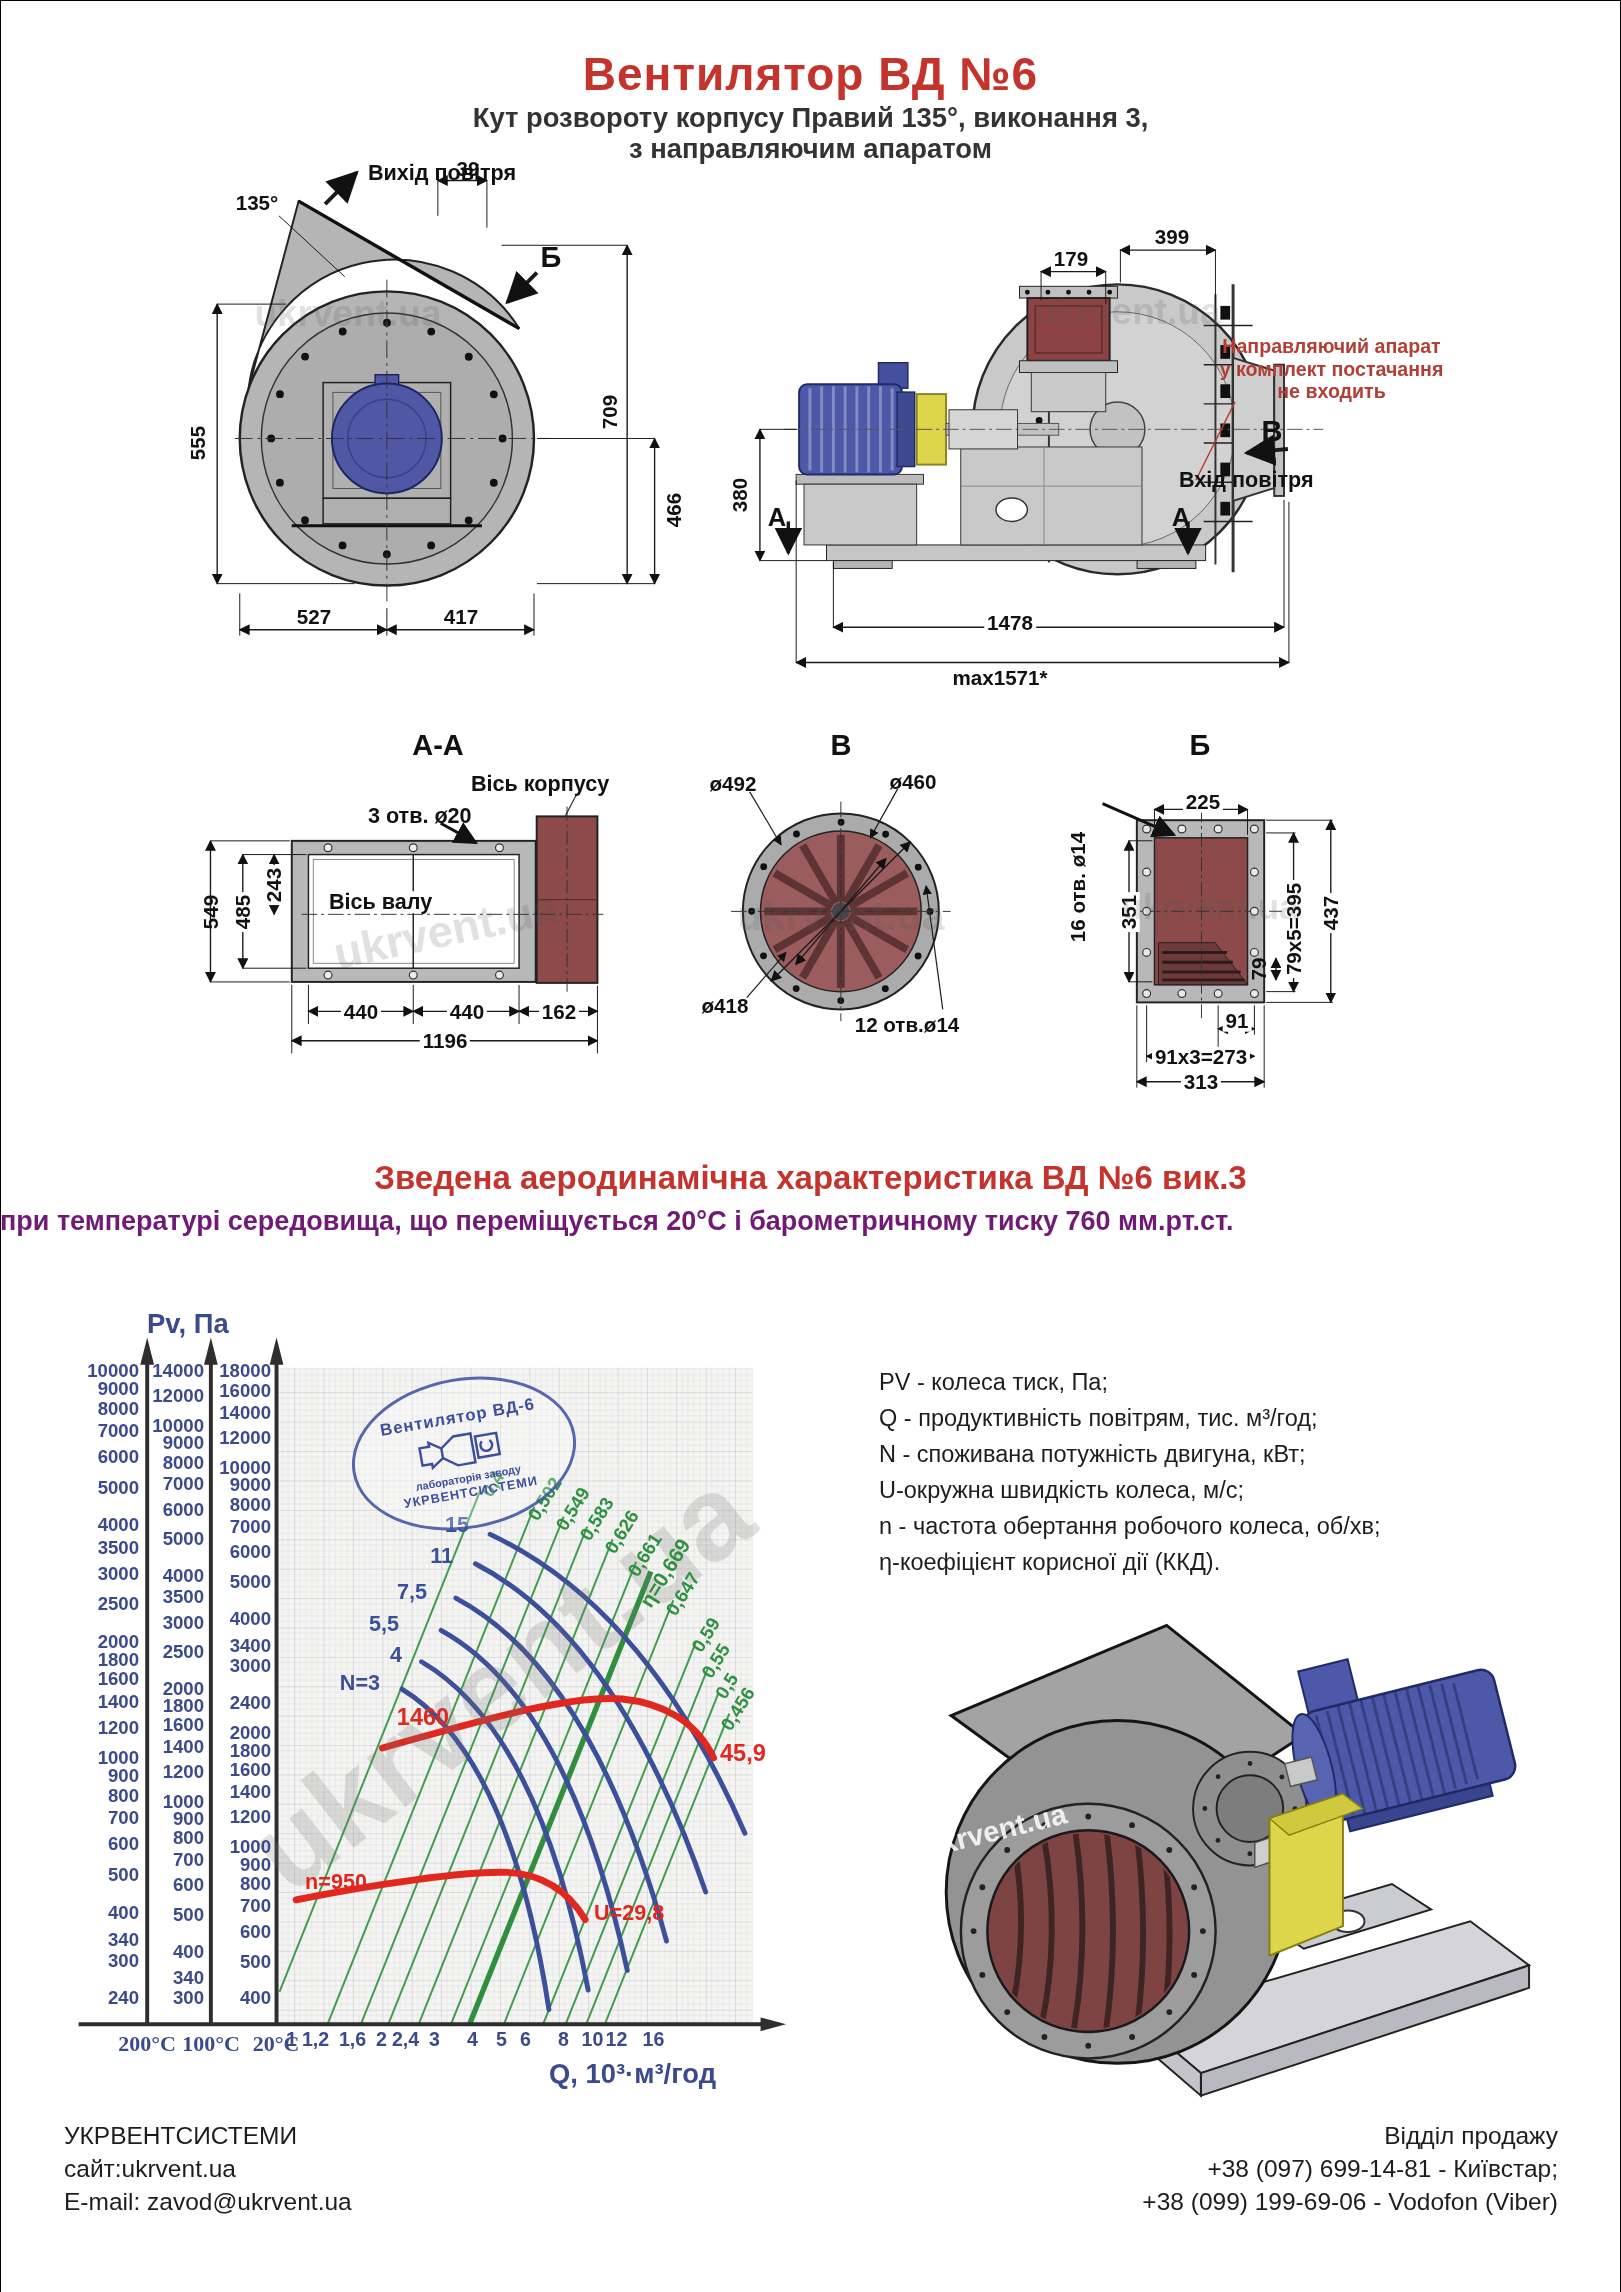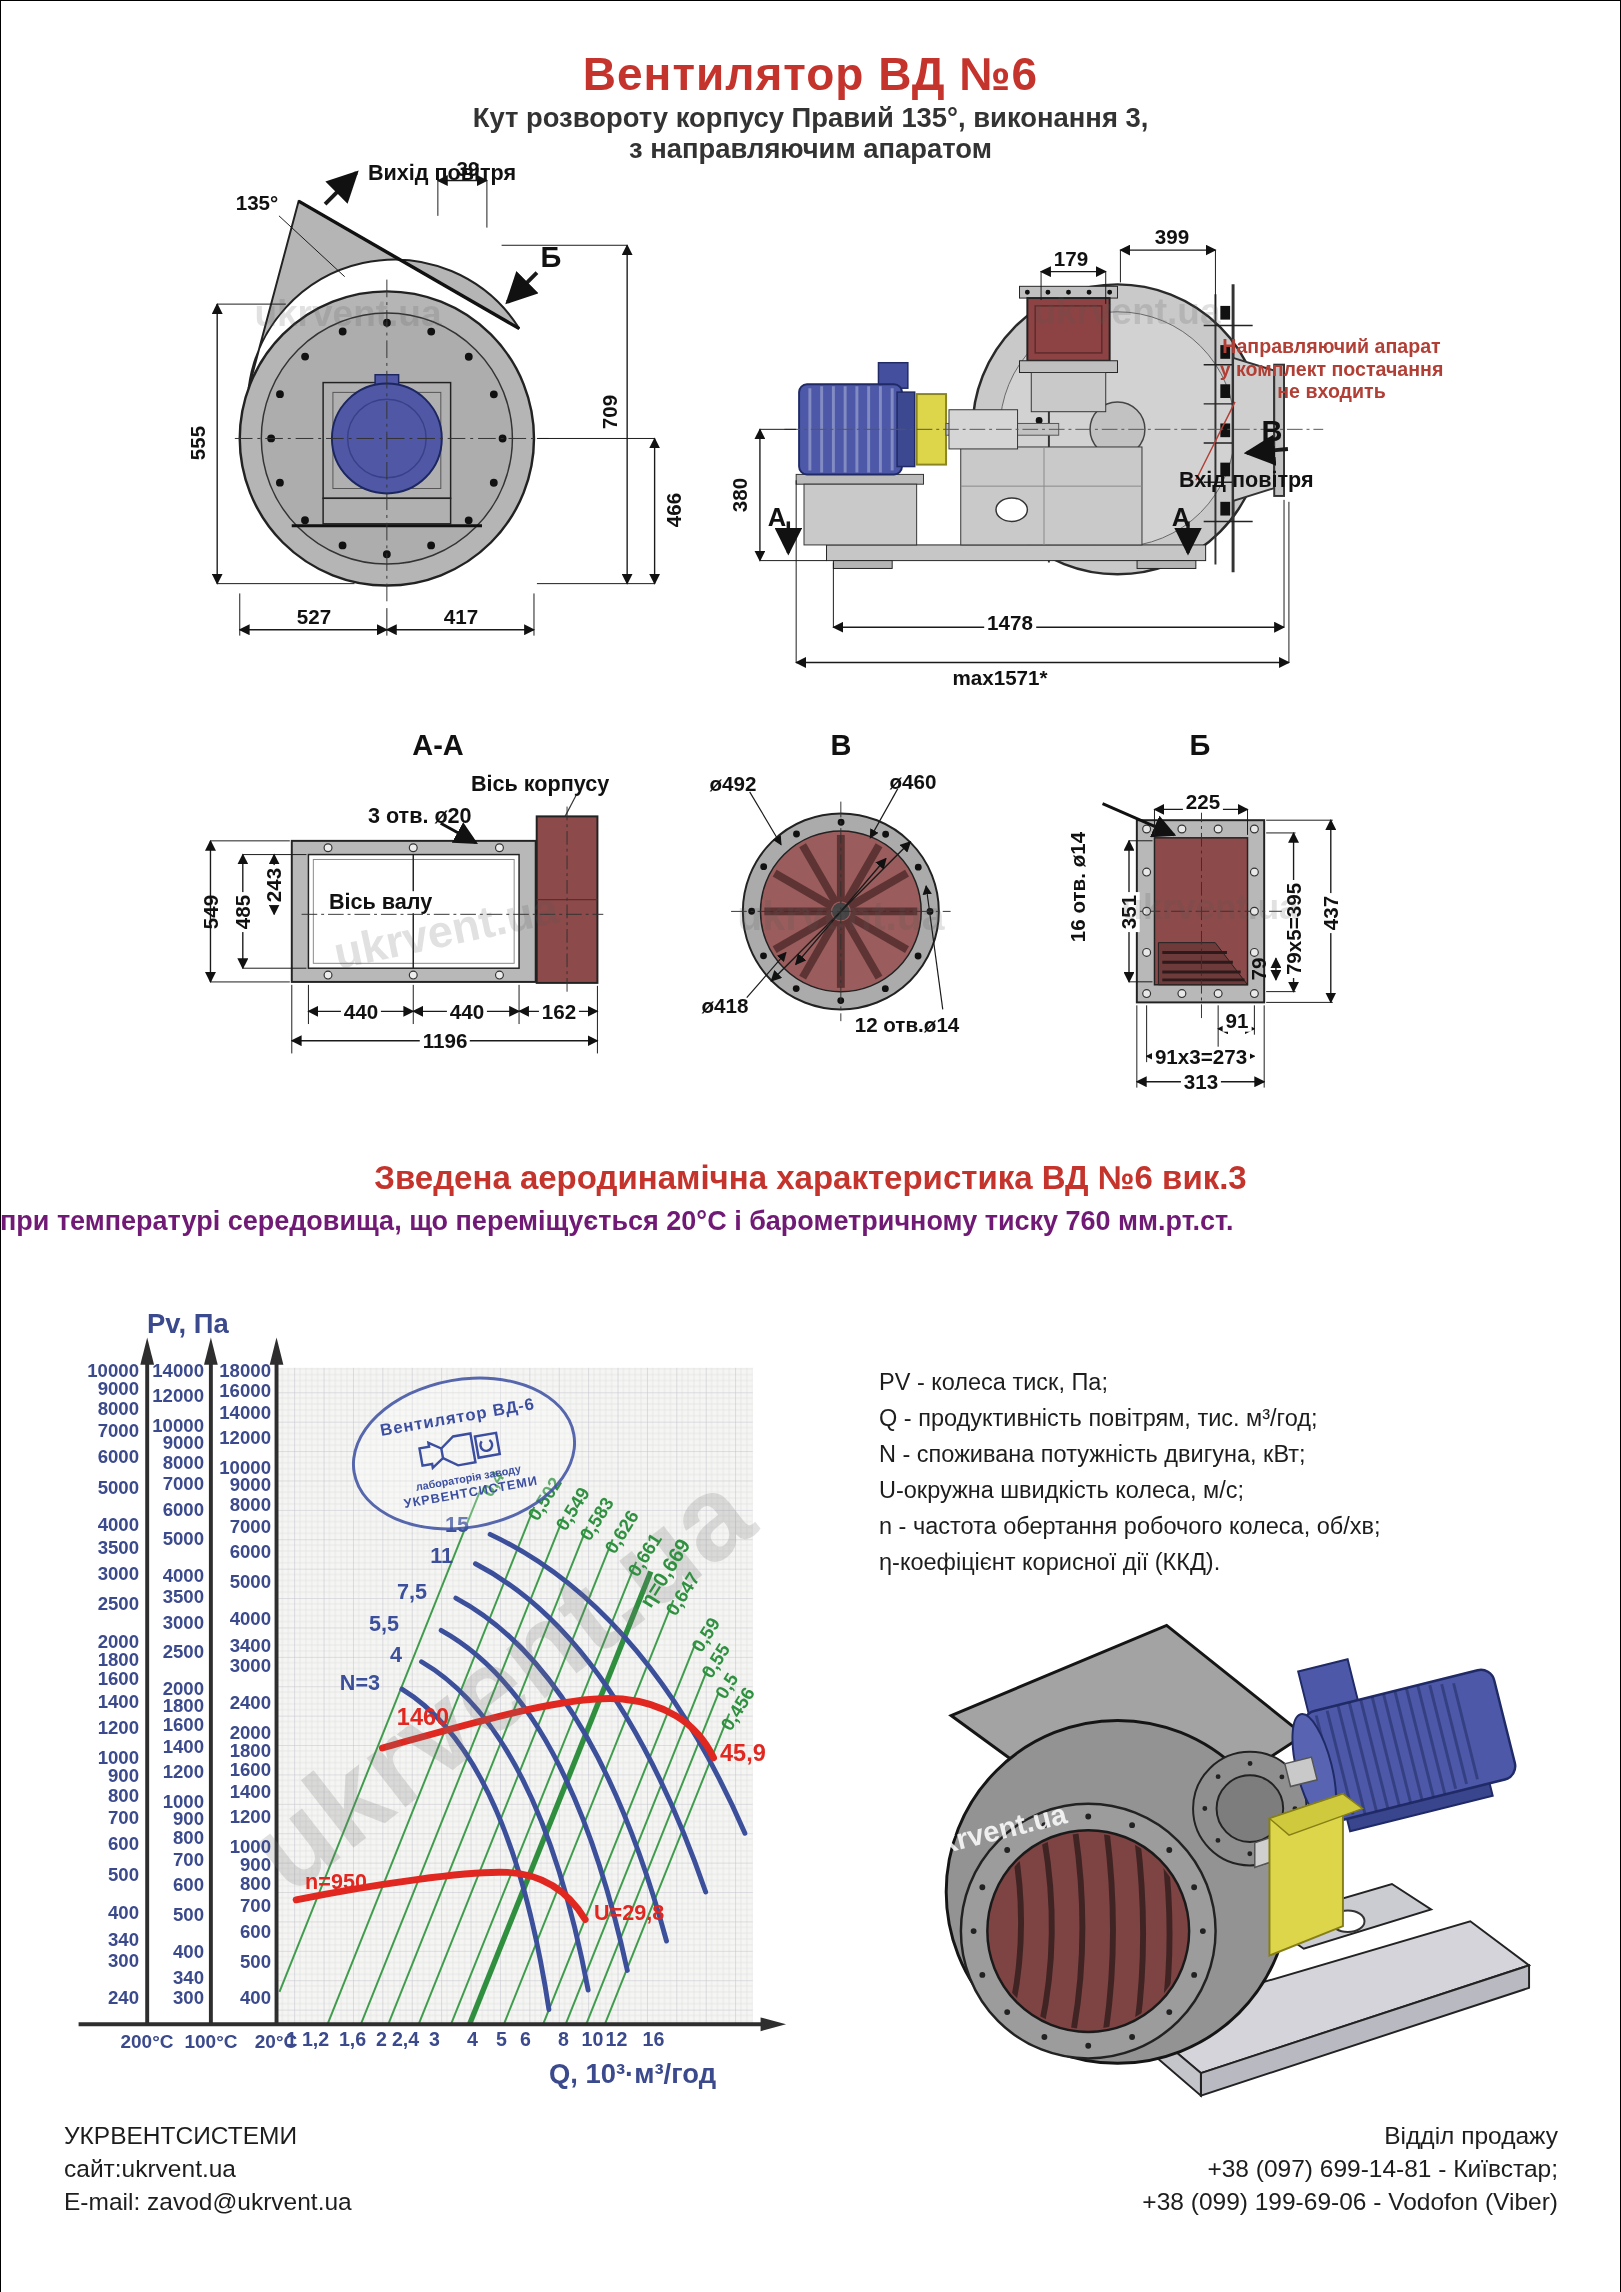--- a/index.html
+++ b/index.html
@@ -18,21 +18,21 @@
   .big{font-size:29px;font-weight:700;}
   .note{color:#b23f35;font-weight:700;font-size:19.6px;line-height:1.15;text-align:center;background:transparent;}
   
   .axl{position:absolute;font-weight:700;color:#3b4a8c;white-space:nowrap;}
   .glbl{position:absolute;font:700 18.6px "Liberation Sans",sans-serif;color:#2f9140;white-space:nowrap;transform:translate(-50%,-50%) rotate(-58deg);}
   .blbl{position:absolute;font:700 21.6px "Liberation Sans",sans-serif;color:#3b4f9b;white-space:nowrap;transform:translate(-100%,-50%);}
   .rlbl{position:absolute;font:700 23.5px "Liberation Sans",sans-serif;color:#e02820;white-space:nowrap;}
   .pv-col{position:absolute;top:1370px;height:647px;}
   .pvtick{position:absolute;right:2px;font:700 18.6px "Liberation Sans",sans-serif;color:#3b4a8c;white-space:nowrap;}
   .xtick{position:absolute;top:0;width:43px;text-align:center;font:700 19.6px "Liberation Sans",sans-serif;color:#3b4a8c;}
-  .templbl{font-size:19px;transform:translate(-50%,0);}
+  .templbl{font-size:22px;transform:translate(-50%,0);font-family:Liberation Serif, serif;}
   .wm{position:absolute;color:rgba(90,90,90,.18);font-weight:700;white-space:nowrap;pointer-events:none;transform:translate(-50%,-50%);}
   
   #legend span{display:block;font-size:23.5px;color:#1d1d1d;line-height:36px;white-space:nowrap;}
   
   #stamp{position:absolute;left:351px;top:1378px;width:220px;height:145px;border:3.9px solid rgba(59,78,160,.85);
          border-radius:50%;transform:rotate(-10deg);color:#3b4ea0;display:flex;flex-direction:column;
          align-items:center;justify-content:center;gap:2px;background:rgba(255,255,255,.25);}
   #stamp .s1{font-size:16.7px;font-weight:700;letter-spacing:1px;}
   #stamp .s2{font-size:10.8px;font-weight:600;}
   #stamp .s3{font-size:12.7px;font-weight:700;letter-spacing:1px;}

